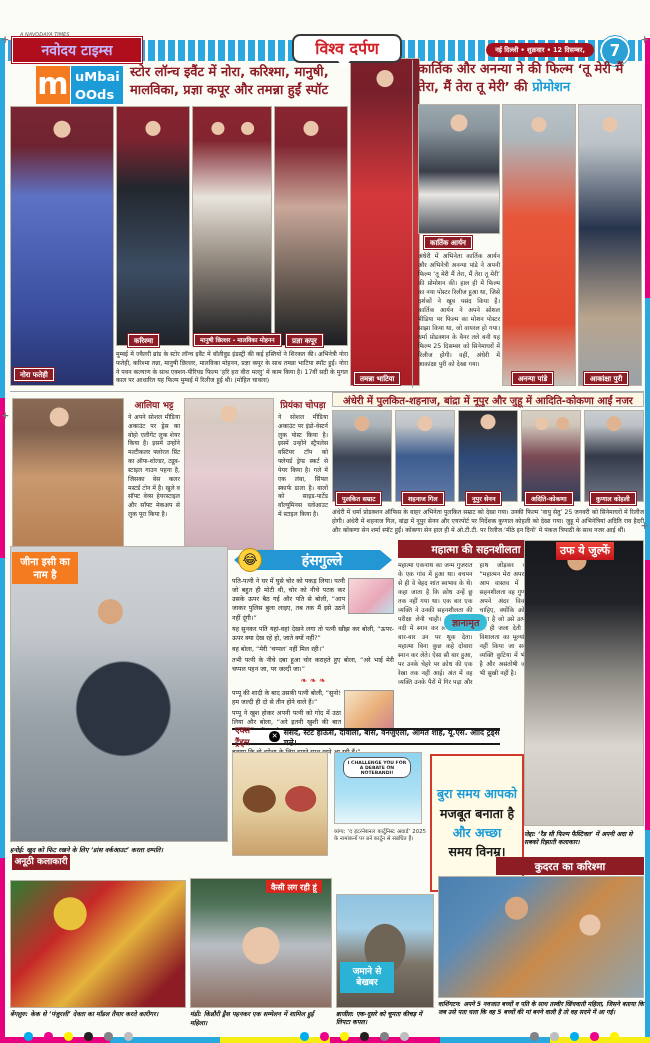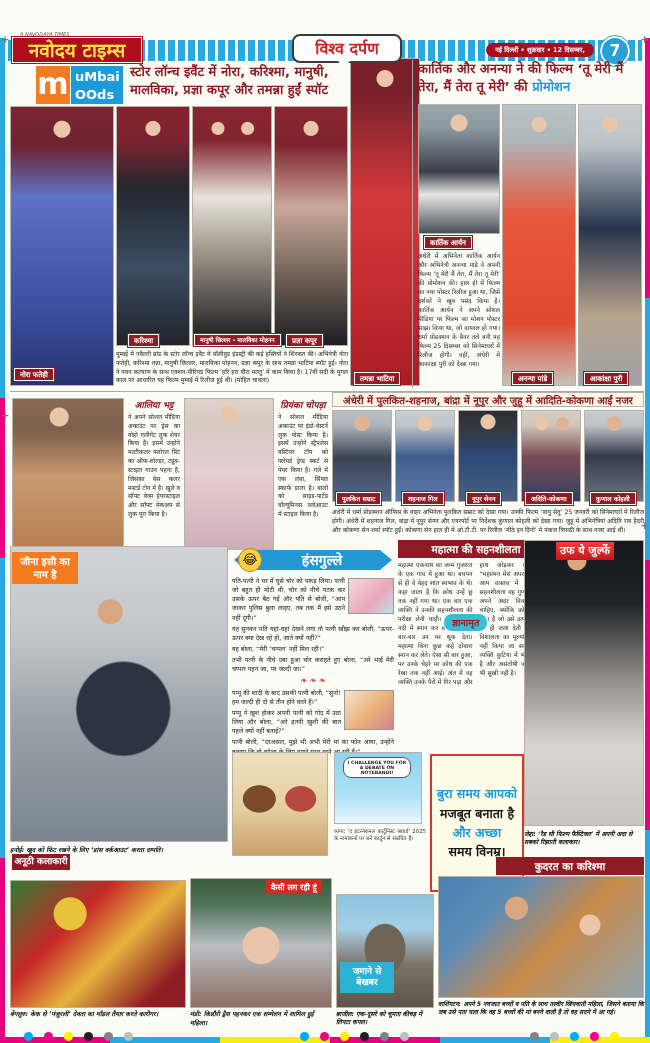--- a/index.html
+++ b/index.html
@@ -6,21 +6,21 @@
   .page{position:relative;width:650px;height:1043px;background:#fcfcf7;overflow:hidden;
         font-family:"DejaVu Sans","Liberation Sans",sans-serif;color:#1a1a1a;}
   .abs{position:absolute;}
   .photo{position:absolute;border:1px solid #b9b1a5;box-sizing:border-box;}
   .chip{position:absolute;background:#8e1c24;color:#fff;font-size:7px;font-weight:bold;
         padding:1px 5px;border:1px solid #fff;box-shadow:0 0 0 1px #8e1c24;white-space:nowrap;z-index:5;}
   .hl{color:#8e1c24;font-weight:bold;line-height:1.35;}
   .accent{color:#1b9cd8;}
   .body-txt{font-size:6.4px;line-height:1.45;text-align:justify;color:#222;}
   .cap{font-size:6.4px;font-weight:bold;font-style:italic;color:#111;line-height:1.35;}
-  .col-title{color:#8e1c24;font-weight:bold;font-style:italic;font-size:9px;text-align:center;margin-bottom:2px;}
+  .col-title{color:#8e1c24;font-weight:bold;font-size:9px;text-align:center;margin-bottom:2px;}
   .rule{position:absolute;background:#aaa;}
   .stripes{position:absolute;background:repeating-linear-gradient(90deg,#2aa9e0 0 7px,#ffffff 7px 10px);}
   .ribbon{position:absolute;background:#2397d3;color:#fff;font-weight:bold;text-align:center;
           clip-path:polygon(0 50%,12px 0,calc(100% - 12px) 0,100% 50%,calc(100% - 12px) 100%,12px 100%);}
   .two-col{column-count:2;column-gap:7px;}
   .qline{font-weight:bold;font-size:12.5px;text-align:center;line-height:1.55;}
   .dot{display:inline-block;width:9px;height:9px;border-radius:50%;margin-right:11px;}
   .regplus{position:absolute;color:#777;font-size:10px;font-weight:bold;}
   .toon{float:right;border:1px solid #999;margin:2px 0 2px 3px;}
 </style>
@@ -38,21 +38,21 @@
   <div class="abs" style="right:0;top:560px;width:5px;height:270px;background:#e6007e;"></div>
   <div class="abs" style="right:0;top:830px;width:5px;height:213px;background:#2aa9e0;"></div>
   <div class="abs" style="left:0;bottom:0;width:650px;height:6px;background:linear-gradient(90deg,#e6007e 0 110px,#2aa9e0 110px 220px,#f7ec13 220px 330px,#e6007e 330px 440px,#2aa9e0 440px 550px,#f7ec13 550px 650px);"></div>
   <div class="regplus" style="left:1px;top:34px;">+</div>
   <div class="regplus" style="right:1px;top:34px;">+</div>
   <div class="regplus" style="left:1px;top:410px;">+</div>
   <div class="regplus" style="right:1px;top:520px;">+</div>
 
   <div class="stripes" style="left:8px;top:40px;width:634px;height:21px;"></div>
   <div class="abs" style="left:20px;top:31px;font-size:5px;font-style:italic;color:#555;">A NAVODAYA TIMES</div>
-  <div class="abs" style="left:12px;top:37px;width:128px;height:24px;background:#b00d1d;color:#fde047;font-weight:bold;font-size:19px;
+  <div class="abs" style="left:12px;top:37px;width:128px;height:24px;background:#b00d1d;color:#c4b5fd;font-weight:bold;font-size:14px;
               text-align:center;line-height:25px;border:1px solid #fff;outline:1px solid #b00d1d;">नवोदय टाइम्स</div>
   <div class="abs" style="left:292px;top:34px;width:106px;height:25px;background:#fff;border:2px solid #3a3a3a;border-radius:8px;
               color:#d2232a;font-weight:bold;font-size:16px;text-align:center;line-height:25px;z-index:3;">विश्व दर्पण</div>
   <div class="abs" style="left:338px;top:61px;width:0;height:0;border-left:6px solid transparent;border-right:6px solid transparent;border-top:7px solid #fff;z-index:3;"></div>
   <div class="abs" style="left:486px;top:43px;width:108px;height:14px;background:#a50f1e;border-radius:8px;color:#fff;
               font-size:6.5px;font-weight:bold;text-align:center;line-height:15px;">नई दिल्ली • शुक्रवार • 12 दिसम्बर, 2025</div>
   <div class="abs" style="left:600px;top:36px;width:26px;height:26px;background:#2aa0d5;border:2px solid #fff;outline:1px solid #2aa0d5;
               border-radius:50%;color:#fff;font-weight:bold;font-size:15px;text-align:center;line-height:26px;">7</div>
 
   <div class="abs" style="left:36px;top:66px;width:34px;height:38px;background:#f47b20;color:#fff;font-weight:bold;font-size:30px;
@@ -144,20 +144,27 @@
     <div class="body-txt two-col" style="font-size:6.2px;height:178px;">महात्मा एकनाथ का जन्म गुजरात के एक गांव में हुआ था। बचपन से ही वे बेहद शांत स्वभाव के थे। कहा जाता है कि क्रोध उन्हें छू तक नहीं गया था। एक बार एक व्यक्ति ने उनकी सहनशीलता की परीक्षा लेनी चाही। महात्मा जब नदी में स्नान कर लौटते तो वह बार-बार उन पर थूक देता। महात्मा बिना कुछ कहे दोबारा स्नान कर लेते। ऐसा सौ बार हुआ, पर उनके चेहरे पर क्रोध की एक रेखा तक नहीं आई। अंत में वह व्यक्ति उनके पैरों में गिर पड़ा और हाथ जोड़कर कहने लगा, “महात्मन मेरा अपराध क्षमा करें। आप वास्तव में महात्मा हैं।” सहनशीलता वह गुण है जिसे हमें अपने अंदर विकसित करना चाहिए, क्योंकि क्रोध एक ऐसी आग है जो उसे उत्पन्न करने वाले को ही जला देती है। क्षमा की विशालता का मूल्यांकन शब्दों में नहीं किया जा सकता। संतोषी व्यक्ति कुटिया में भी सुखी रहता है और असंतोषी जीव महलों में भी सुखी नहीं है।</div>
     <div class="abs" style="left:46px;top:74px;background:#39bcd8;color:#8e1c24;font-weight:bold;font-size:9.5px;
                 padding:2px 8px;border-radius:8px;box-shadow:0 0 0 1px #fff;">ज्ञानामृत</div>
   </div>
 
   <div class="photo" style="left:524px;top:540px;width:120px;height:286px;background:radial-gradient(circle at 44% 7%,#d8a77f 0 9px,rgba(0,0,0,0) 10px),linear-gradient(180deg,#17181c 0%,#212329 22%,#8f8c86 48%,#d9d6cf 72%,#c9c5be 100%);"></div>
   <div class="abs" style="left:556px;top:542px;width:58px;background:linear-gradient(180deg,#ef4136,#c4161c);color:#fff;font-weight:bold;
               font-size:11px;text-align:center;line-height:1.25;padding:2px;box-sizing:border-box;z-index:5;">उफ ये जुल्फें</div>
   <div class="abs cap" style="left:524px;top:830px;width:120px;font-size:6.2px;">जेद्दा: ‘रैड सी फिल्म फैस्टिवल’ में अपनी अदा से सबको रिझाती कलाकार।</div>
 
+  <div class="abs" style="left:232px;top:728px;width:268px;height:17px;border-top:2px solid #1a1a1a;border-bottom:2px solid #1a1a1a;
+              display:flex;align-items:center;background:#fff;box-sizing:border-box;">
+    <span class="hl" style="font-size:8.5px;margin-left:3px;">एक्स ट्रैंड्स</span>
+    <span style="display:inline-block;width:11px;height:11px;background:#000;color:#fff;border-radius:50%;
+                 font-size:7px;text-align:center;line-height:11px;margin:0 4px;">✕</span>
+    <span style="font-size:7.6px;font-weight:bold;color:#222;">संसद, स्टेट हाऊस, दीवाली, बॉस, वेनेजुएला, अमित शाह, यू.एस. आदि ट्रैंड्स चले।</span>
+  </div>
 
   <div class="photo" style="left:232px;top:752px;width:96px;height:104px;background:radial-gradient(ellipse at 28% 45%,#7a4a2a 0 16px,rgba(0,0,0,0) 17px),radial-gradient(ellipse at 72% 45%,#b5483f 0 15px,rgba(0,0,0,0) 16px),linear-gradient(180deg,#efe0c0 0%,#e4ce9f 55%,#c9a06a 100%);"></div>
   <div class="photo" style="left:334px;top:752px;width:88px;height:72px;background:linear-gradient(180deg,#8ed4f0 0%,#aee1f5 60%,#e8f6fc 100%);">
     <div style="position:absolute;left:8px;top:4px;width:62px;background:#fff;border:1px solid #555;border-radius:8px;
                 font-size:4.6px;font-weight:bold;text-align:center;padding:2px;color:#222;">I CHALLENGE YOU FOR A DEBATE ON NOTEBANDI!</div>
   </div>
   <div class="abs" style="left:334px;top:828px;width:92px;font-size:5.4px;line-height:1.3;color:#333;text-align:justify;">व्यंग्य: ‘द इंटरनेशनल कार्टूनिस्ट अवार्ड’ 2025 के नामांकनों पर बने कार्टून से संबंधित हैं।</div>
 
   <div class="abs" style="left:430px;top:754px;width:94px;height:138px;background:#fffbe6;border:2px solid #cf3a2c;box-sizing:border-box;
               display:flex;flex-direction:column;justify-content:center;padding:2px;">

